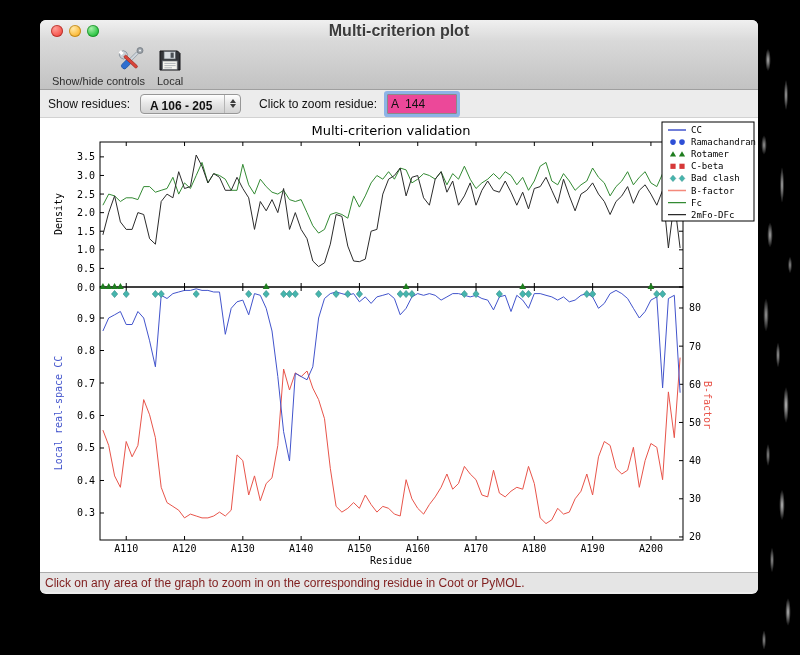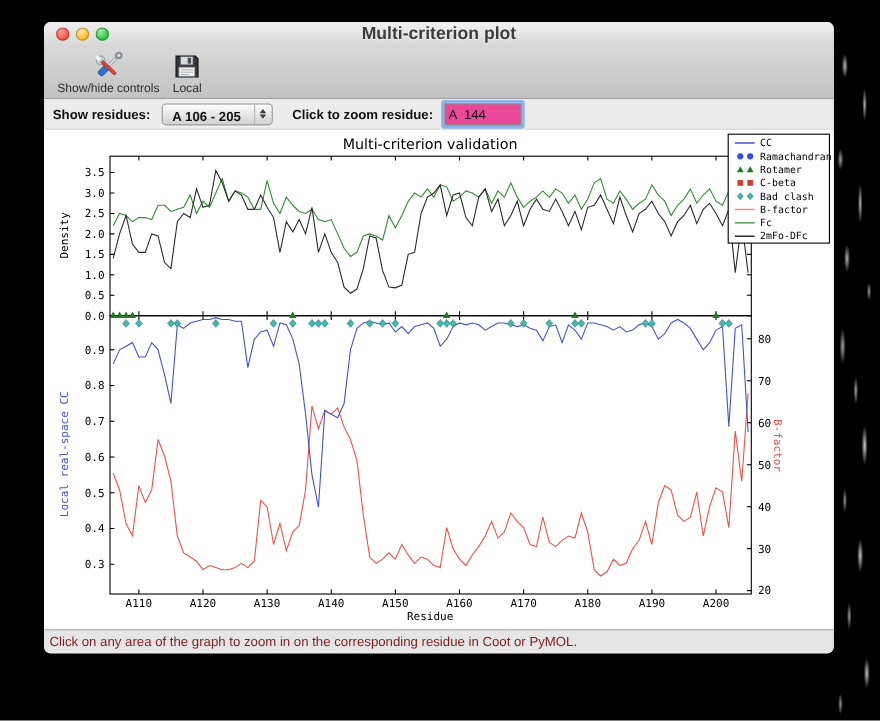--- a/index.html
+++ b/index.html
@@ -47,30 +47,30 @@
   .light.yellow{background:radial-gradient(circle at 35% 30%, #ffe9a8, #fdbe41 60%, #dfa123);box-shadow:inset 0 0 0 1px rgba(160,110,10,.6);}
   .light.green{background:radial-gradient(circle at 35% 30%, #a5efa8, #34c84a 60%, #24a831);box-shadow:inset 0 0 0 1px rgba(20,120,30,.6);}
   .toolbar{
     position:absolute;left:0;top:22px;width:100%;height:48px;
     background:linear-gradient(#d9d9d9,#c2c2c2);
     border-bottom:1px solid #9f9f9f;
     display:flex;align-items:flex-end;padding-left:6px;box-sizing:border-box;
   }
   .toolbtn{
     background:transparent;border:none;display:flex;flex-direction:column;
-    align-items:center;justify-content:flex-end;height:46px;padding:1px 6px;margin:0;
+    align-items:flex-end;justify-content:flex-end;height:46px;padding:1px 6px;margin:0;
   }
   .toolbtn .ticon{height:30px;display:flex;align-items:center;}
   .toolbtn .tlabel{font-size:11px;color:#2e2e2e;margin-top:0;line-height:13px;}
   .controlsbar{
     position:absolute;left:0;top:70px;width:100%;height:28px;
     background:#ececec;border-bottom:1px solid #d2d2d2;
     display:flex;align-items:center;box-sizing:border-box;padding-left:8px;
   }
-  .ctl-label{font-size:12px;font-weight:700;color:#111;}
+  .ctl-label{font-size:12px;font-weight:400;color:#111;}
   .popup{
     margin-left:10px;width:101px;height:20px;border:1px solid #979797;border-radius:4px;
     background:linear-gradient(#ffffff,#e8e8e8 45%,#d2d2d2);
     display:flex;align-items:flex-end;box-sizing:border-box;
     box-shadow:0 1px 0 rgba(255,255,255,.7);
     font-weight:bold;
   }
   .popup .pvalue{flex:1;font-size:12px;color:#111;padding-left:9px;white-space:pre;}
   .popup .stepper{
     width:15px;height:100%;border-left:1px solid #b5b5b5;display:flex;flex-direction:column;

